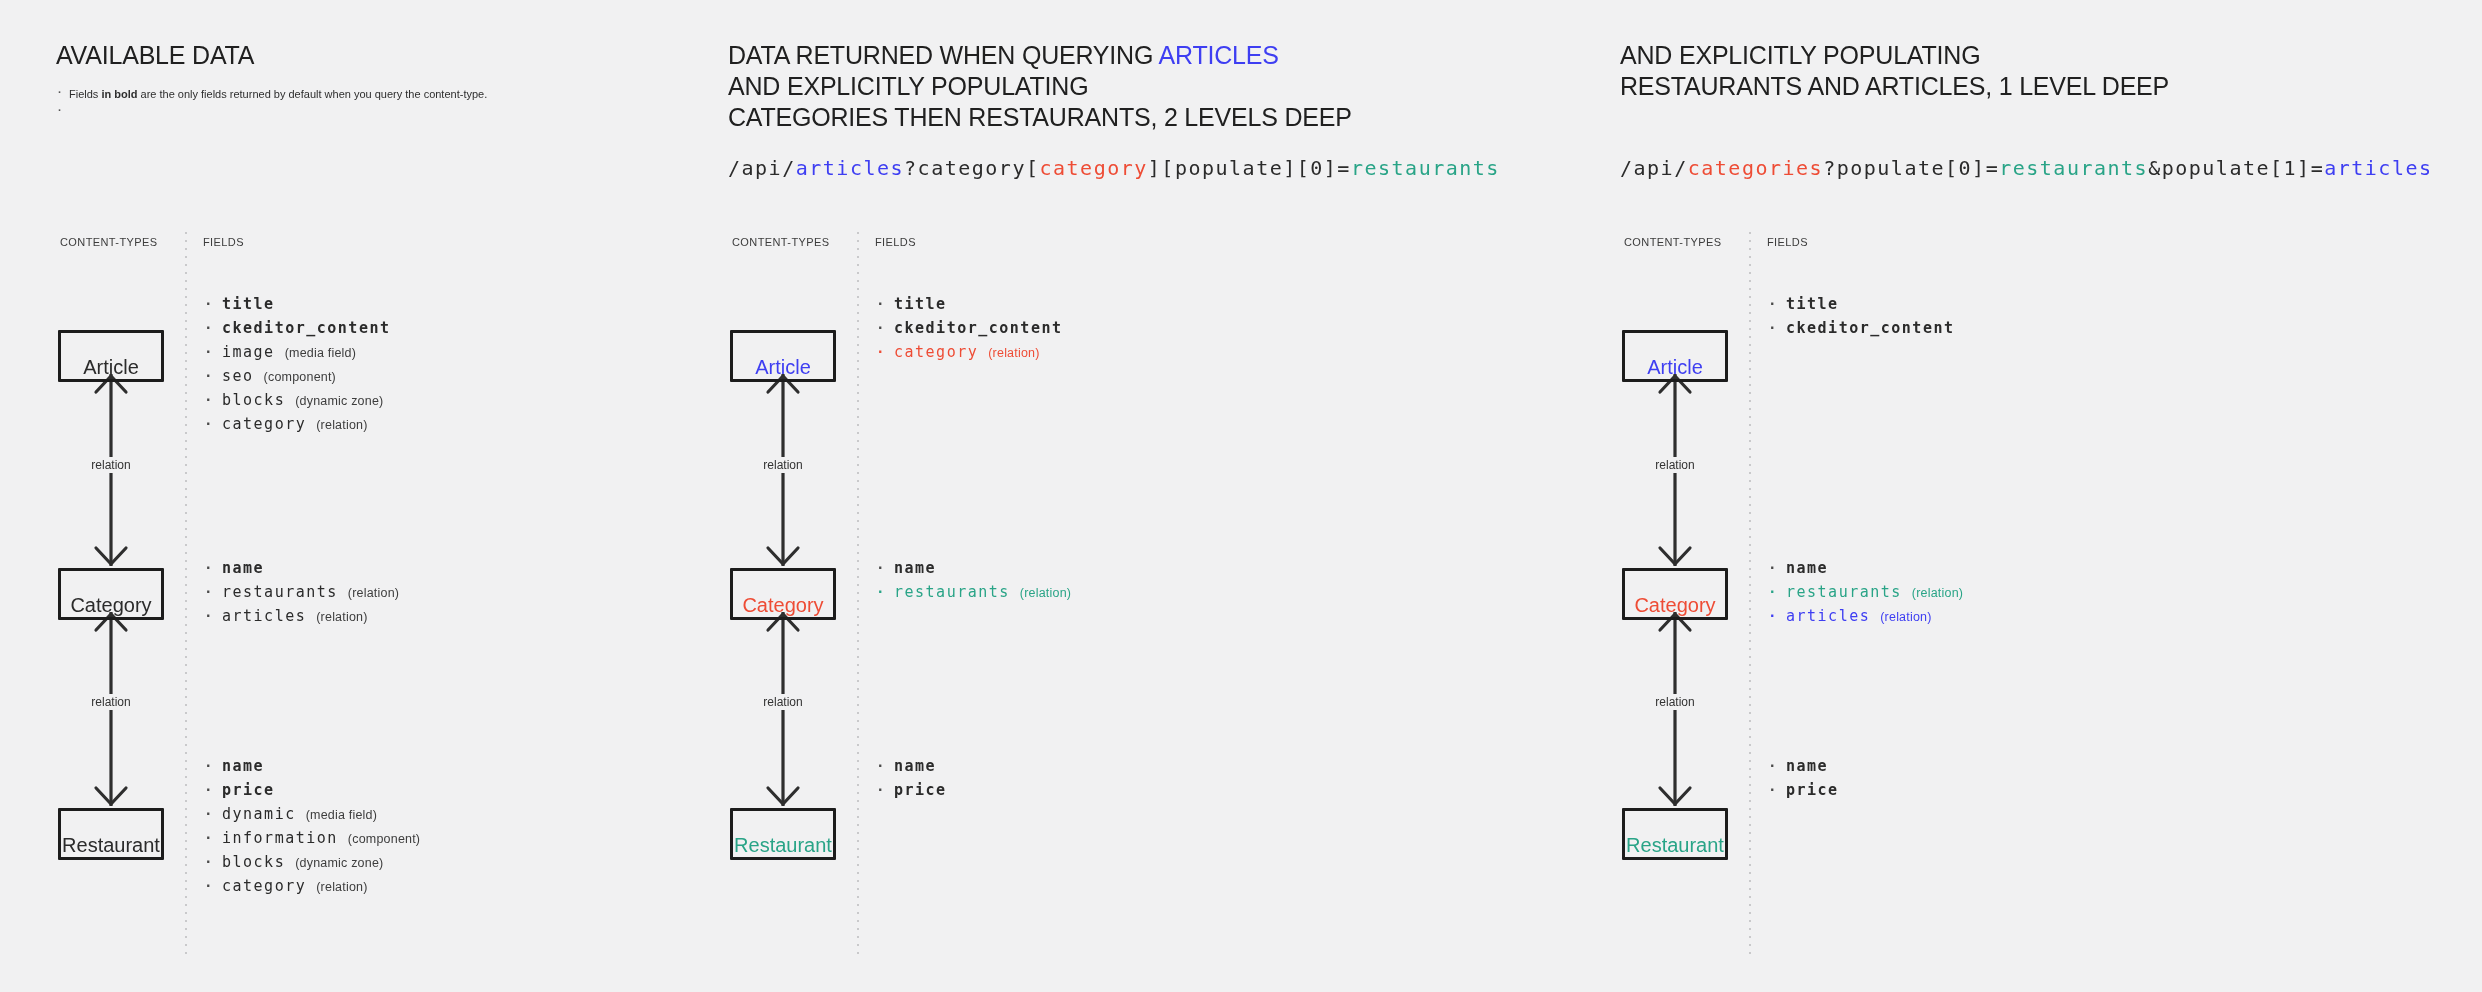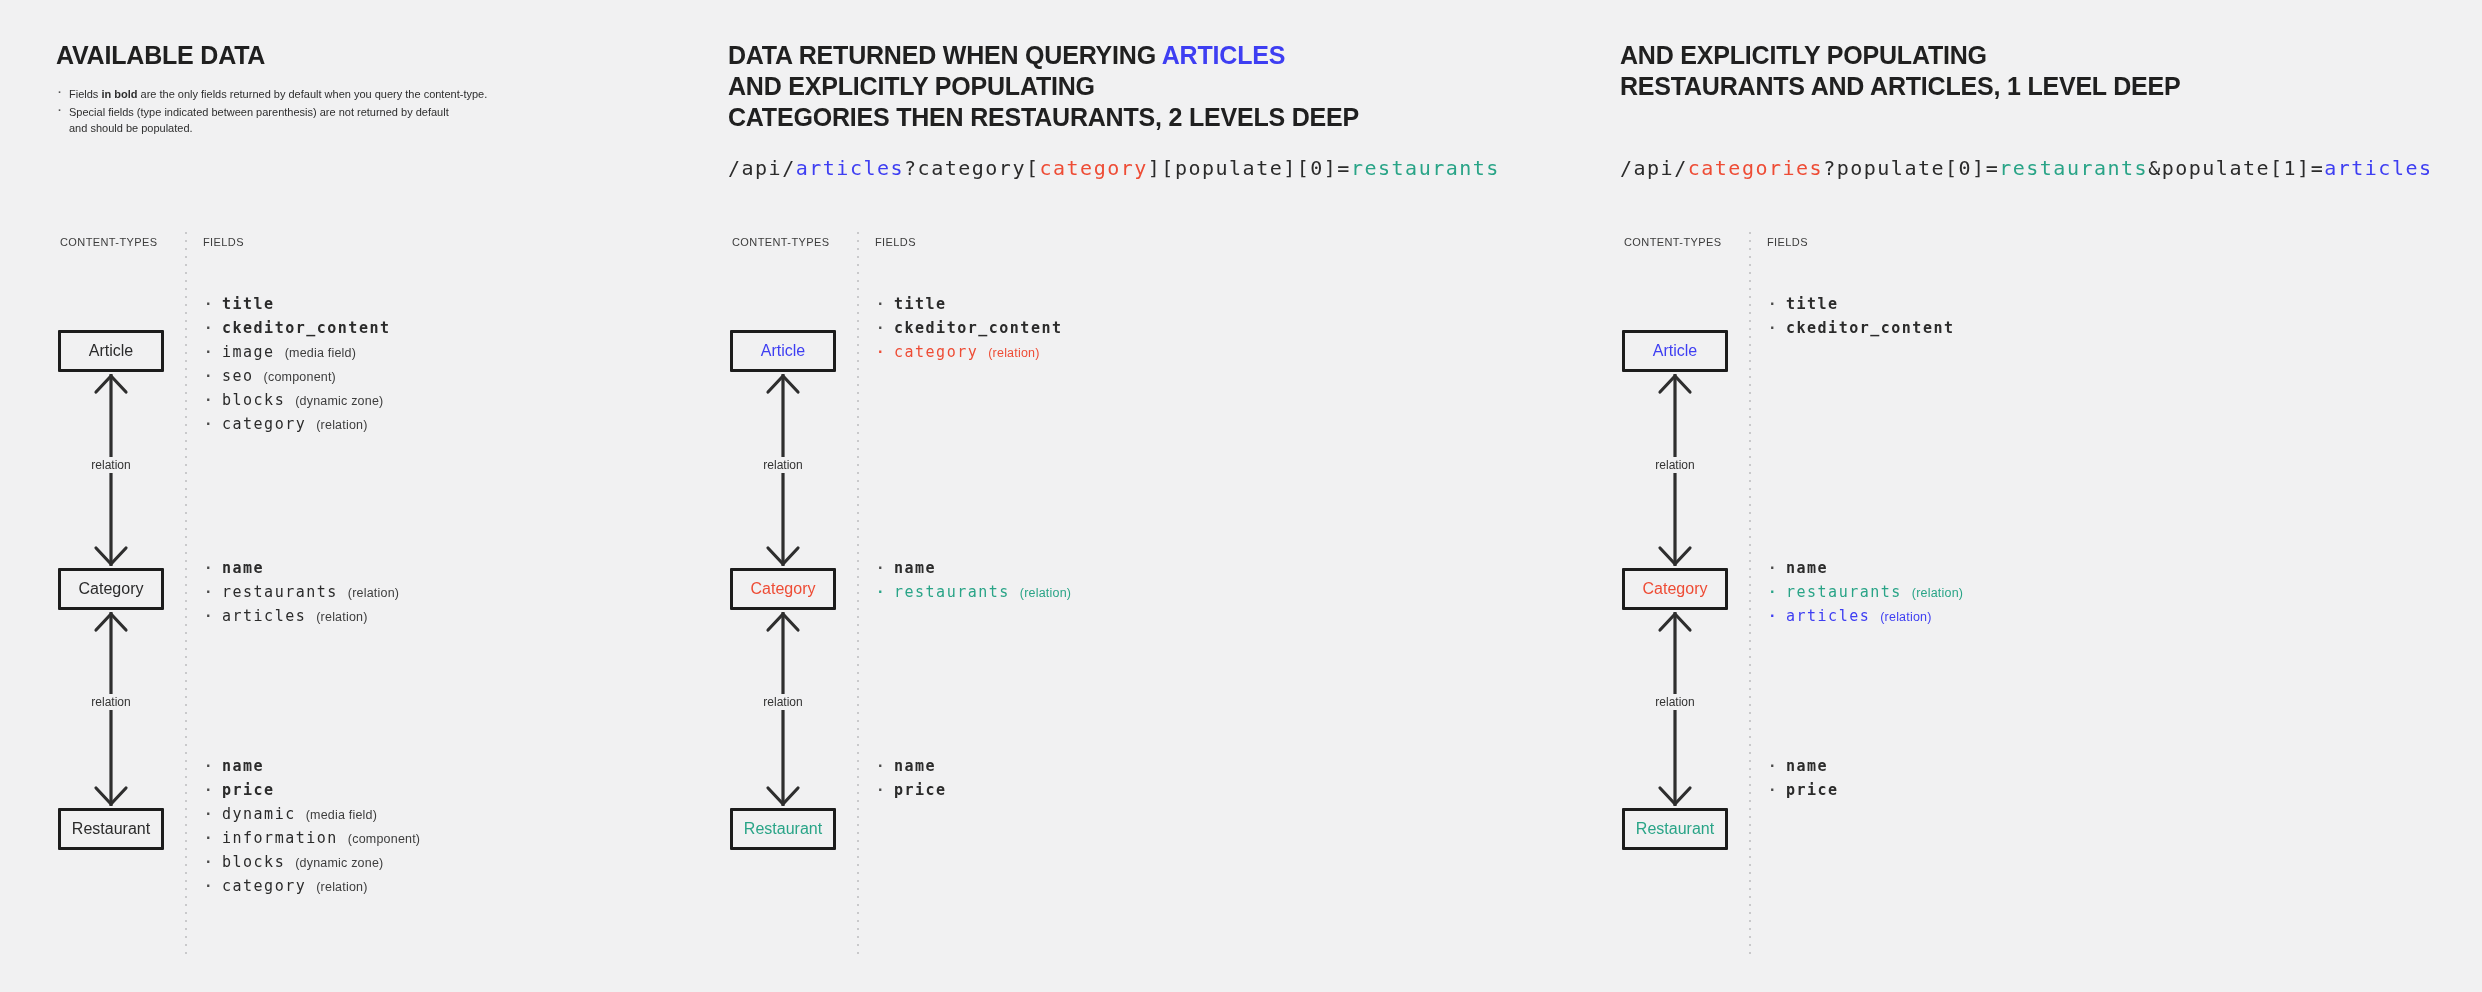--- a/index.html
+++ b/index.html
@@ -1,29 +1,29 @@
 <!DOCTYPE html>
 <html><head>
 <meta charset="utf-8">
 <style>
   html,body{margin:0;padding:0;background:#f1f1f2;}
   #canvas{position:relative;width:2482px;height:992px;background:#f1f1f2;overflow:hidden;
           font-family:"Liberation Sans",sans-serif;color:#2b2b2b;}
   .panel{position:absolute;inset:0;}
-  .title{position:absolute;font-size:25px;font-weight:700;color:#202020;line-height:31px;letter-spacing:-0.2px;white-space:nowrap;}
+  .title{position:absolute;font-size:25px;font-weight:400;color:#202020;line-height:31px;letter-spacing:-0.2px;white-space:nowrap;}
   .api{position:absolute;font-family:"DejaVu Sans Mono",monospace;font-size:20px;letter-spacing:1.5px;color:#2b2b2b;white-space:nowrap;}
   .notes{position:absolute;font-size:11px;color:#2e2e2e;}
   .note{display:flex;margin-bottom:2px;}
   .note-dot{width:11px;color:#555;flex:0 0 11px;}
   .note-dot::before{content:"·";font-weight:700;}
   .note-lines{line-height:16px;}
   .col-label{position:absolute;font-size:11px;letter-spacing:0.4px;color:#3c3c3c;white-space:nowrap;}
   .divider{position:absolute;width:2px;background-image:repeating-linear-gradient(to bottom,#c9c9cb 0 2px,transparent 2px 8px);}
-  .node-box{position:absolute;width:106px;height:42px;border:3px solid #1c1c1c;border-radius:1px;
-            display:flex;align-items:center;justify-content:center;font-size:16px;box-sizing:border-box;background:transparent;}
+  .node-box{position:absolute;width:106px;height:52px;border:3px solid #1c1c1c;border-radius:1px;
+            display:flex;align-items:flex-end;justify-content:center;font-size:20px;box-sizing:border-box;background:transparent;}
   .fields{position:absolute;}
   .field-row{display:flex;align-items:baseline;height:24px;line-height:24px;white-space:nowrap;}
   .f-dot{width:16px;flex:0 0 16px;font-size:16px;}
   .f-dot::before{content:"·";font-weight:700;}
   .f-name{font-family:"DejaVu Sans Mono",monospace;font-size:15px;letter-spacing:1.5px;}
   .f-name.bold{font-weight:700;}
   .f-type{font-size:12.5px;margin-left:10px;letter-spacing:0.2px;text-align:right;}
   .rel-label{position:absolute;transform:translate(-50%,-50%);background:#f1f1f2;padding:1px 5px;
              font-size:12px;color:#333;text-align:right;}
   .arrow-svg{position:absolute;}
@@ -38,24 +38,20 @@
       </div>
       <div class="notes" style="left: 58px; top: 86px;">
         <div class="note">
           <div class="note-dot"></div>
           <div class="note-lines">
             <div><span>Fields </span><span style="font-weight: 700;">in bold</span><span> are the only fields returned by default when you query the content-type.</span></div>
           </div>
         </div>
         <div class="note">
           <div class="note-dot"></div>
-          <div class="note-lines">
-            <div><span>Special fields (type indicated between parenthesis) are not returned by default</span></div>
-            <div><span>and should be populated.</span></div>
-          </div>
         </div>
       </div>
       <div class="col-label" style="left: 60px; top: 236px;">CONTENT-TYPES</div>
       <div class="col-label" style="left: 203px; top: 236px;">FIELDS</div>
       <div class="divider" style="left: 185px; top: 232px; height: 727px;"></div>
       <svg class="arrow-svg" width="44" height="196" style="left: 89px; top: 372px;">
         <line x1="22" y1="2" x2="22" y2="194" stroke="#2e2e2e" stroke-width="3.2"></line>
         <polyline points="7,20 22,4 37,20" fill="none" stroke="#2e2e2e" stroke-width="3.2" stroke-linecap="round" stroke-linejoin="round"></polyline>
         <polyline points="7,176 22,192 37,176" fill="none" stroke="#2e2e2e" stroke-width="3.2" stroke-linecap="round" stroke-linejoin="round"></polyline>
       </svg>

